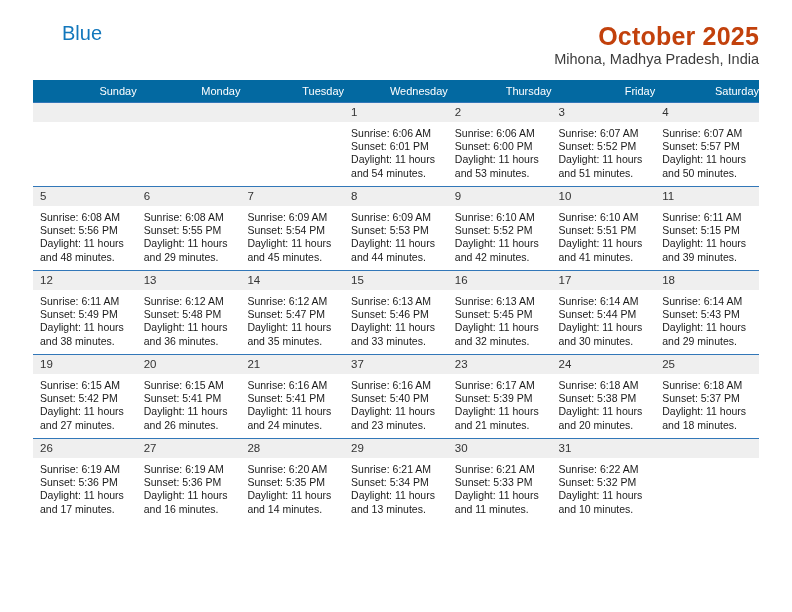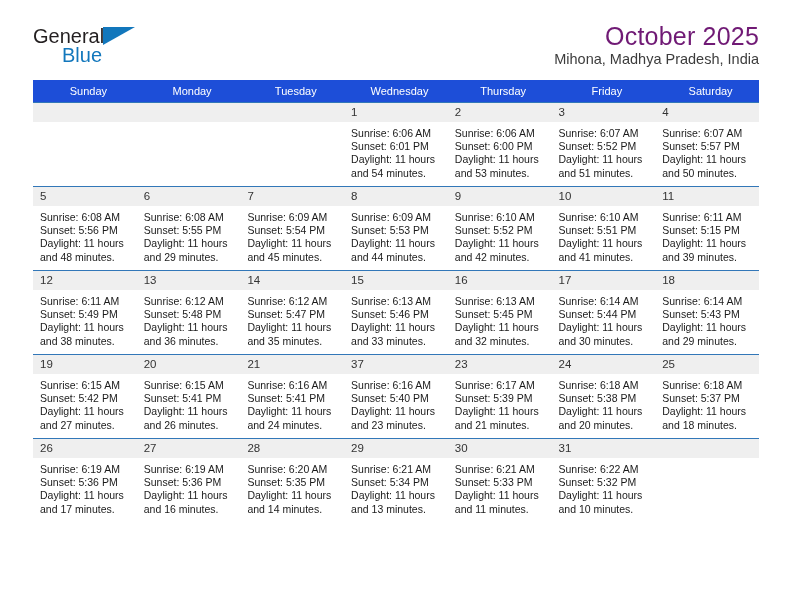--- a/index.html
+++ b/index.html
@@ -57,43 +57,43 @@
     font-family: "Liberation Sans", sans-serif;
   }
   .title-block {
     position: absolute;
     right: 0px;
     top: 22px;
     text-align: right;
   }
   .cal-title {
     font-size: 25px;
-    color: #701a75;
-    font-weight: normal;
+    color: #c2410c;
+    font-weight: bold;
     letter-spacing: 0.2px;
     line-height: 1.15;
   }
   .cal-subtitle {
     font-size: 14.5px;
     color: #3c3c3c;
     line-height: 1.2;
   }
   
   table.calendar {
     width: 726px;
     border-collapse: collapse;
     table-layout: fixed;
     margin-top: 8px;
   }
   table.calendar th {
-    background: #1d4ed8;
+    background: #0369a1;
     color: #ffffff;
     font-size: 11px;
     font-weight: normal;
-    text-align: center;
+    text-align: right;
     padding: 5px 0 5px 7px;
     height: 12px;
     border: none;
   }
   table.calendar td {
     vertical-align: top;
     padding: 0;
     height: 83px;
     border-top: 1px solid #bfbfbf;
     border-bottom: none;
@@ -128,25 +128,20 @@
   }
 </style>
 </head>
 <body>
 
 <div class="page">
 
   <div class="header">
 
     <div class="brand">
-      <div class="brand-row1">
-        <span>General</span><span class="brand-tri"><svg width="32" height="18" viewBox="0 0 32 18">
-              <polygon points="0,0 32,0 0,18" fill="#1277bc"></polygon>
-            </svg></span>
-      </div>
       <div class="brand-row2">Blue</div>
     </div>
 
     <div class="title-block">
       <div class="cal-title">October 2025</div>
       <div class="cal-subtitle">Mihona, Madhya Pradesh, India</div>
     </div>
 
   </div>
 

